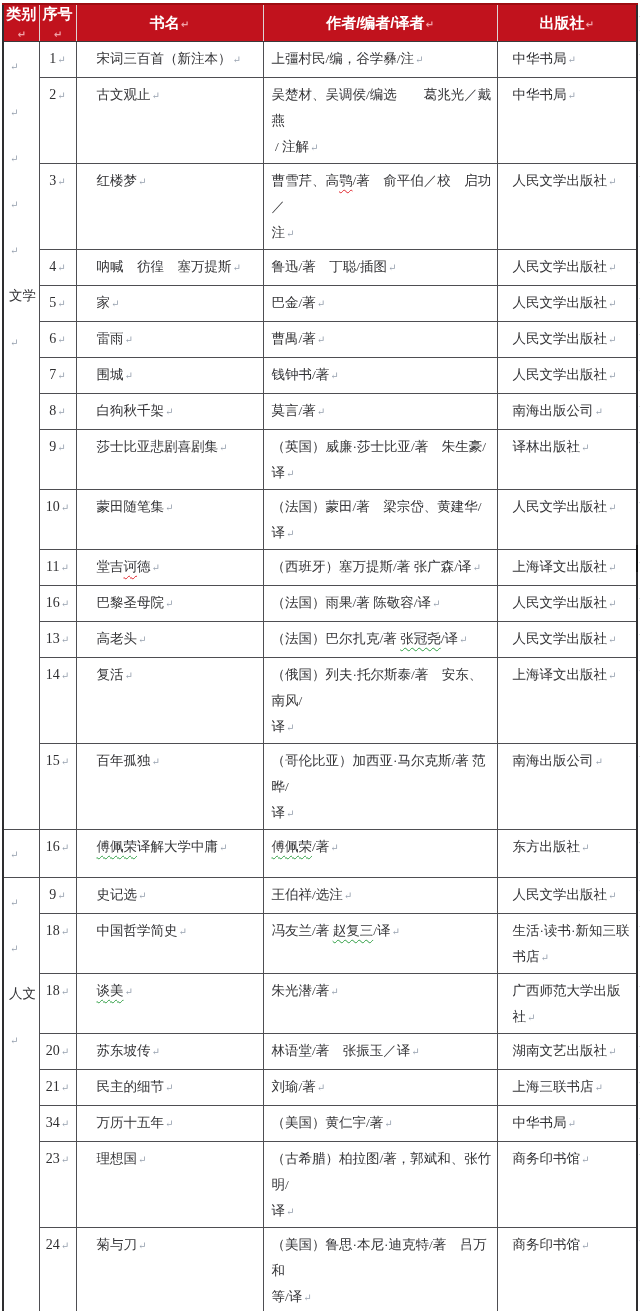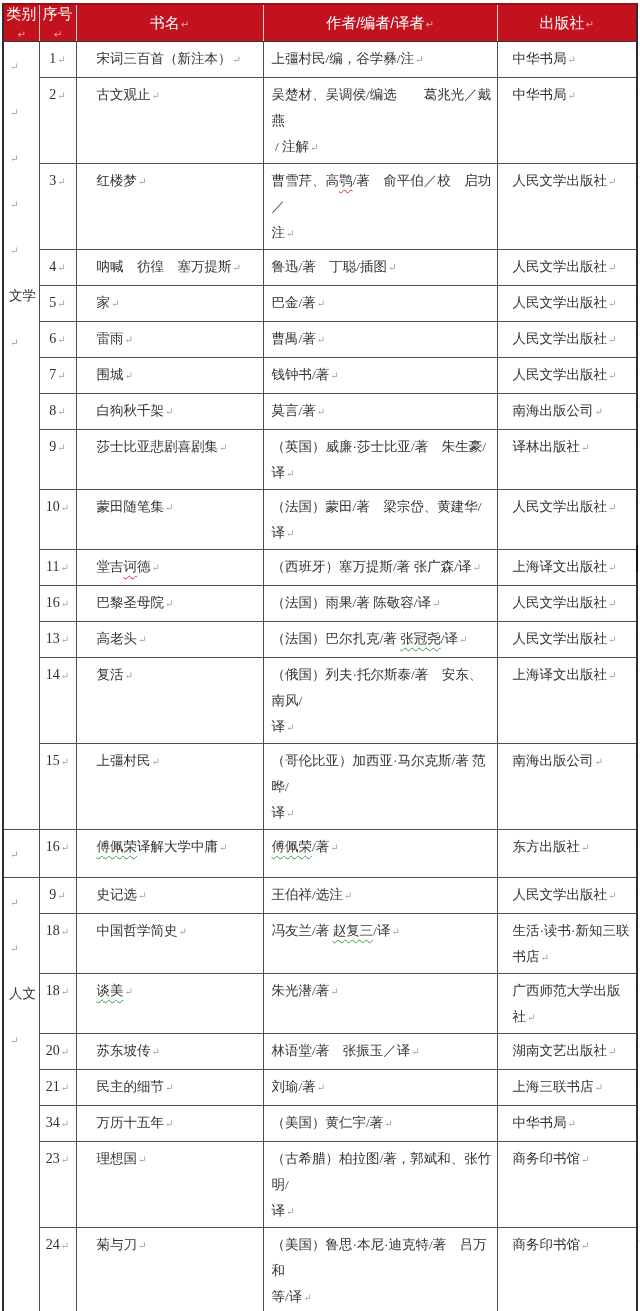--- a/index.html
+++ b/index.html
@@ -5,21 +5,21 @@
   html,body { margin:0; padding:0; background:#ffffff; }
   body { width:640px; height:1311px; overflow:hidden;
          font-family:"Liberation Serif","DejaVu Serif",serif; }
   #page { position:relative; padding:3px 0 0 2px; }
 
   table { border-collapse:collapse; table-layout:fixed; width:634px;
           border:2px solid #2e2e30; }
 
   th { background:#c1121d; color:#ffffff;
        font-family:"Liberation Sans","DejaVu Sans",sans-serif;
-       font-weight:normal; font-size:15px; height:31px; text-align:center;
+       font-weight:bold; font-size:15px; height:31px; text-align:center;
        border:1px solid #ded3d3; border-top:2px solid #9d0d12;
        border-bottom:1px solid #3a3a3c; padding:0; }
 
   td { border:1px solid #4e4e52; vertical-align:top;
        font-size:13.5px; color:#333336; line-height:26px;
        padding:4px 3px 2px 8px; }
 
   tr.single { height:36px; }
   tr.tall   { height:57px; }
 
@@ -159,21 +159,21 @@
         </tr>
         <tr class="tall">
           <td class="no-cell"><span>14</span><span class="mark">↵</span></td>
           <td class="title-cell"><span class="seg">复活</span><span class="mark">↵</span></td>
           <td><span class="seg">（俄国）列夫·托尔斯泰/著　安东、南风/
 译</span><span class="mark">↵</span></td>
           <td class="pub-cell"><span class="seg">上海译文出版社</span><span class="mark">↵</span></td>
         </tr>
         <tr class="tall">
           <td class="no-cell"><span>15</span><span class="mark">↵</span></td>
-          <td class="title-cell"><span class="seg">上彊村民</span><span class="mark">↵</span></td>
+          <td class="title-cell"><span class="seg">百年孤独</span><span class="mark">↵</span></td>
           <td><span class="seg">（哥伦比亚）加西亚·马尔克斯/著 范晔/
 译</span><span class="mark">↵</span></td>
           <td class="pub-cell"><span class="seg">南海出版公司</span><span class="mark">↵</span></td>
         </tr>
         <tr class="single">
           <td class="cat-cell" rowspan="1">
             <div class="cat-stack">
               <span class="cat-line"><span class="mark">↵</span></span>
             </div>
           </td>

